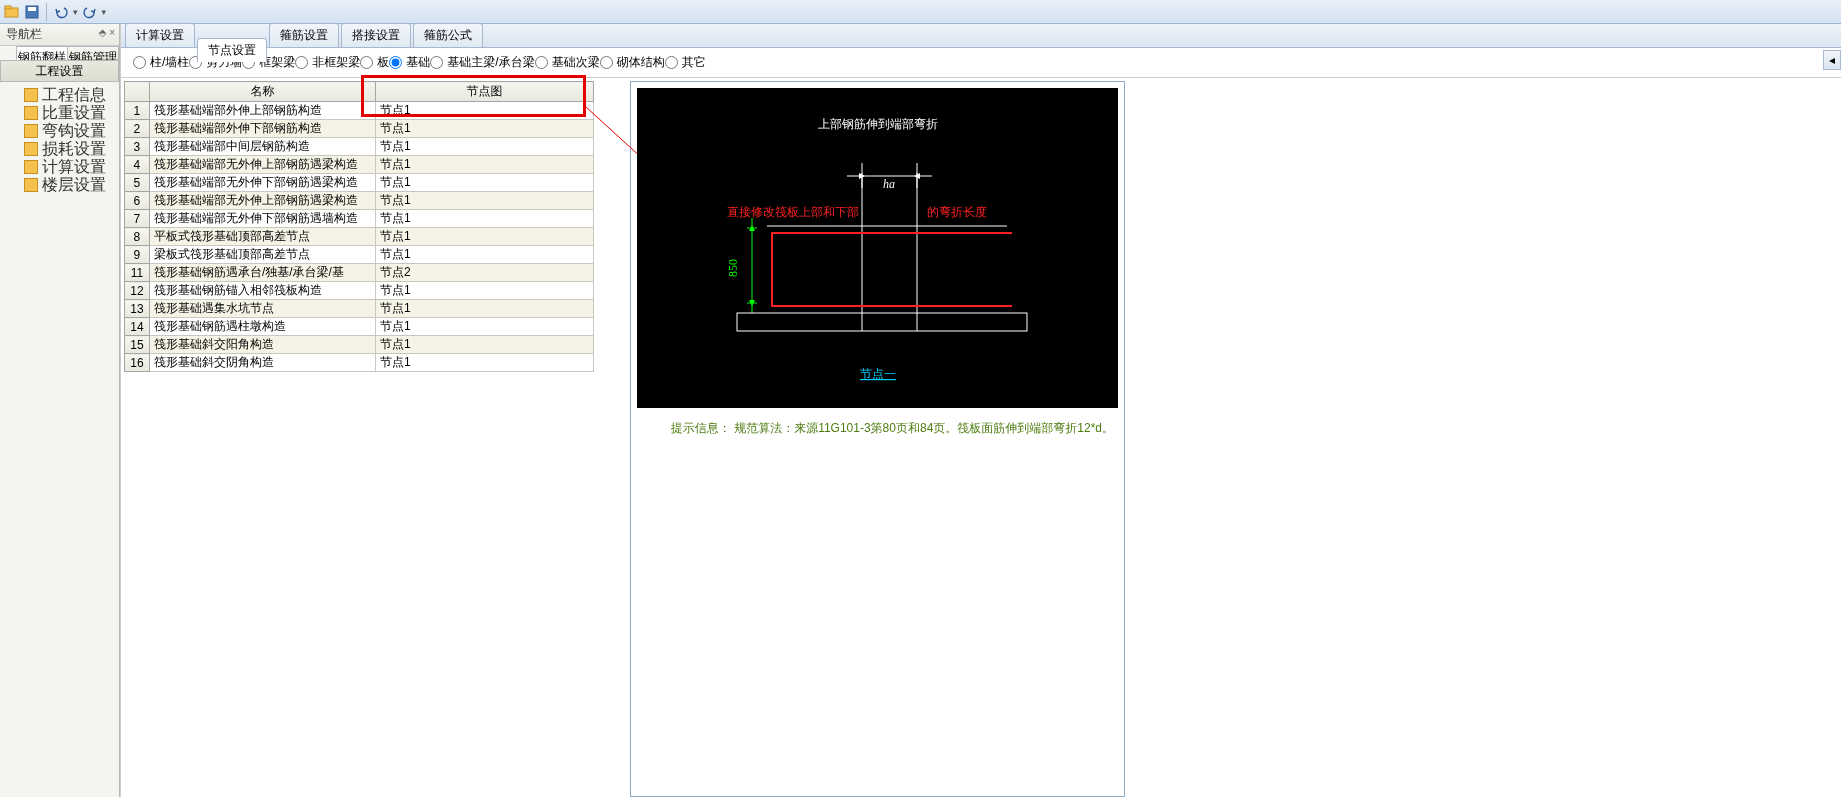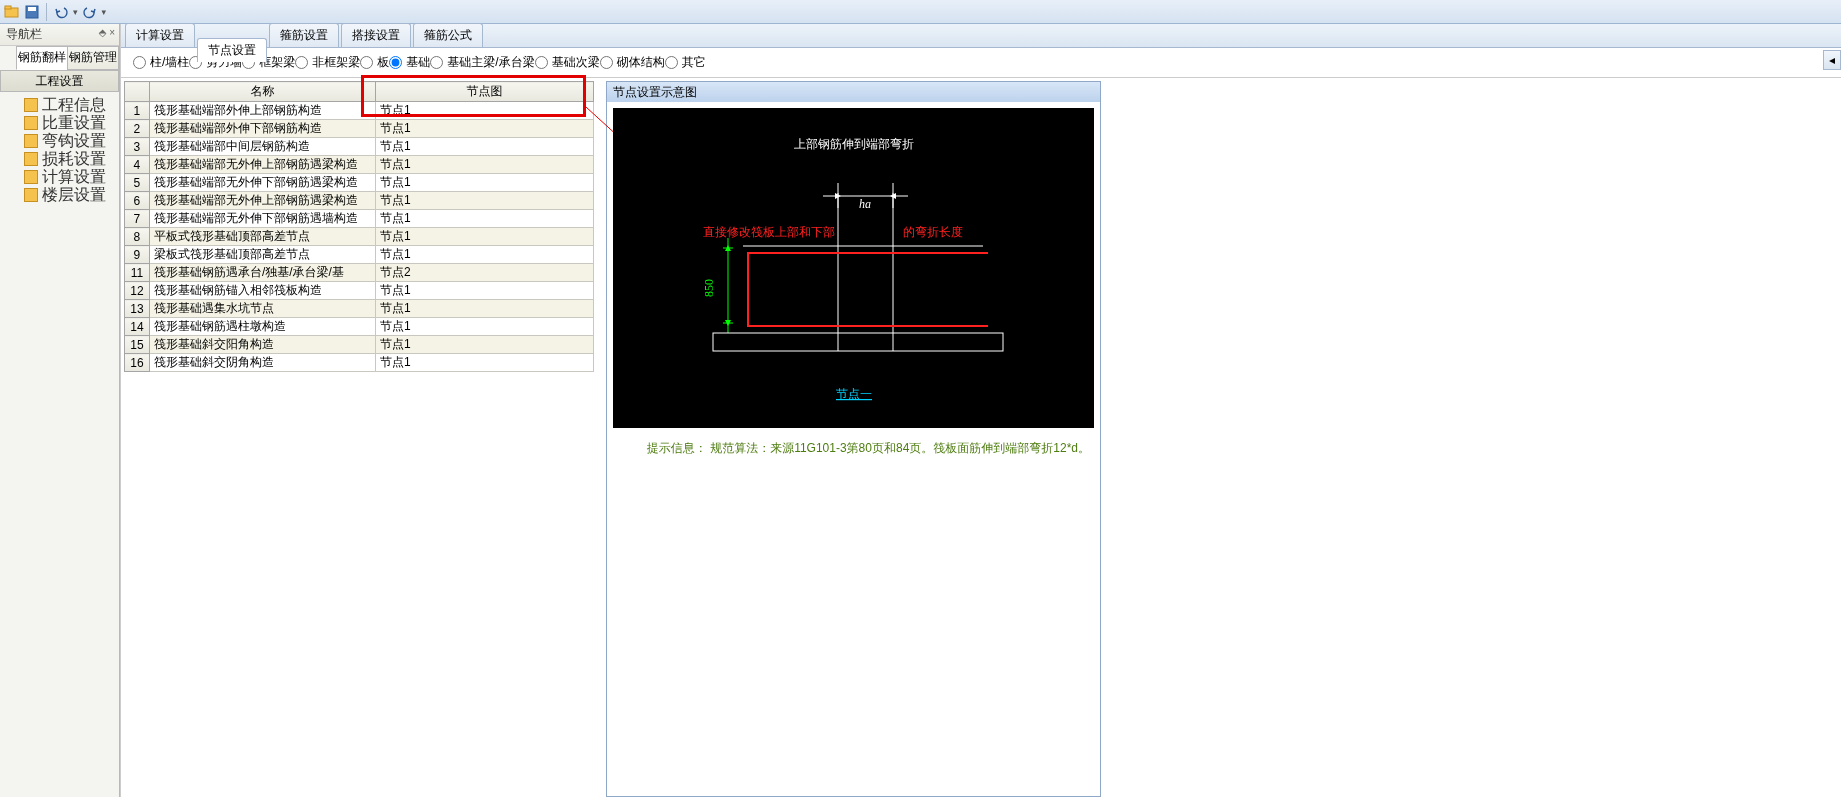--- a/index.html
+++ b/index.html
@@ -5,36 +5,36 @@
 * { box-sizing: border-box; margin: 0; padding: 0; font-family: "Microsoft YaHei", SimSun, sans-serif; font-size: 12px; }
 body { background: #fff; overflow: hidden; }
 .app { display: flex; flex-direction: column; width: 1841px; height: 797px; }
 .toolbar { height: 24px; background: linear-gradient(#e8eff8,#d5e2f1); border-bottom: 1px solid #9db5d1; display: flex; align-items: center; padding: 0 4px; gap: 4px; }
 .tb-icon { width: 16px; height: 16px; display: inline-flex; align-items: center; justify-content: center; }
 .sep { width:1px; height:18px; background:#a8b8cc; margin:0 2px;}
 .main { display: flex; flex: 1; min-height: 0; }
 .left-pane { width: 120px; background: #f4f4f0; border-right: 1px solid #b8b8b8; display:flex; flex-direction:column;}
 .panel-title { height: 22px; background: linear-gradient(#f6f6f2,#eaeae2); border-bottom:1px solid #ccc; display:flex; align-items:center; padding:0 6px; font-size:12px; color:#333; position:relative;}
 .panel-title .pin { position:absolute; right:4px; top:3px; font-size:10px; color:#666;}
-.left-tabs { display:flex; height:24px;padding-left:16px;}
+.left-tabs { display:flex; height:14px;padding-left:16px;}
 .left-tab { flex:1; text-align:center; line-height:20px; border:1px solid #b8b8b8; border-right:none; background:linear-gradient(#f8f8f4,#eaeae0); cursor:pointer; font-size:12px;}
 .left-tab.active { background:#fff; border-bottom-color:#fff;}
 .left-tab:last-child { border-right:1px solid #b8b8b8;}
 .section-header { height:22px; background:linear-gradient(#e8e8de,#dcdcd0); border:1px solid #b8b8b8; text-align:center; line-height:20px; font-size:12px;}
 .tree { padding:4px 0;}
 .tree-item { height:18px; display:flex; align-items:center; padding-left:24px; font-size:16px; color:#333; cursor:pointer;}
 .tree-icon { width:14px; height:14px; margin-right:4px; display:inline-block; background:#f5c34d; border:1px solid #c89020;}
 .content { flex:1; display:flex; flex-direction:column; background:#fff; border-left:1px solid #ccc;}
 .doc-tabs { height:24px; background:linear-gradient(#edf3fa,#dae5f1); border-bottom:1px solid #a5b8d0; display:flex; align-items:flex-end; padding-left:4px;}
 .doc-tab { padding:3px 10px; border:1px solid #a5b8d0; border-bottom:none; background:linear-gradient(#f2f6fb,#e0e9f3); margin-right:2px; border-radius:3px 3px 0 0; cursor:pointer; font-size:12px;}
 .doc-tab.active { background:#fff; position:relative; top:15px;}
 .radio-bar { height:30px; border-bottom:1px solid #ccc; display:flex; align-items:center; padding:0 12px; }
 .radio-bar label { display:flex; align-items:center; gap:4px; font-size:12px;}
 .radio-bar input[type=radio]{ width:13px; height:13px;}
-.body-split { flex:1; display:flex; gap:12px; padding:3px 0 0 3px; min-height:0;}
+.body-split { flex:1; display:flex; gap:36px; padding:3px 0 0 3px; min-height:0;}
 .grid-wrap { width: 470px; }
 .grid-table { width:100%; border-collapse:collapse; border:1px solid #a5a5a5;}
 .grid-table th { background:linear-gradient(#f6f6f0,#e8e8de); border:1px solid #a5a5a5; height:20px; font-weight:normal; font-size:12px;}
 .grid-table td { border:1px solid #c8c8c0; height:17px; padding:0 4px; font-size:12px;}
 .grid-table .rownum { width:24px; text-align:center; background:linear-gradient(#f6f6f0,#e8e8de); border:1px solid #a5a5a5;}
 .grid-table .col-name { width:218px;}
 .grid-table .col-node { width:210px;}
 .grid-table tbody tr:nth-child(even) td:not(.rownum) { background:#f5f3e5;}
 .grid-table tbody tr:nth-child(odd) td:not(.rownum) { background:#fff;}
 .hilite-box { position:absolute; border:3px solid #e30000; pointer-events:none;}
@@ -246,21 +246,20 @@
             <defs>
                 <marker id="ah" markerWidth="8" markerHeight="8" refX="7" refY="3" orient="auto">
                   <path d="M0,0 L8,3 L0,6 Z" fill="#e30000"></path>
                 </marker>
               </defs>
             <line x1="5" y1="5" x2="175" y2="160" stroke="#e30000" stroke-width="1" marker-end="url(#ah)"></line>
           </svg>
         </div>
 
         <div class="detail-panel">
-          <div class="detail-header">节点设置示意图</div>
           <div class="detail-canvas">
             <svg width="483" height="320">
               <text x="241" y="40" fill="#fff" font-size="20" text-anchor="middle">上部钢筋伸到端部弯折</text>
 
               <line x1="225" y1="75" x2="225" y2="100" stroke="#fff" stroke-width="1"></line>
               <line x1="280" y1="75" x2="280" y2="100" stroke="#fff" stroke-width="1"></line>
               <line x1="210" y1="88" x2="295" y2="88" stroke="#fff" stroke-width="1"></line>
               <path d="M222 85 L228 88 L222 91 Z" fill="#fff"></path>
               <path d="M283 85 L277 88 L283 91 Z" fill="#fff"></path>
               <text x="252" y="100" fill="#fff" font-size="16" text-anchor="middle" font-style="italic">ha</text>

